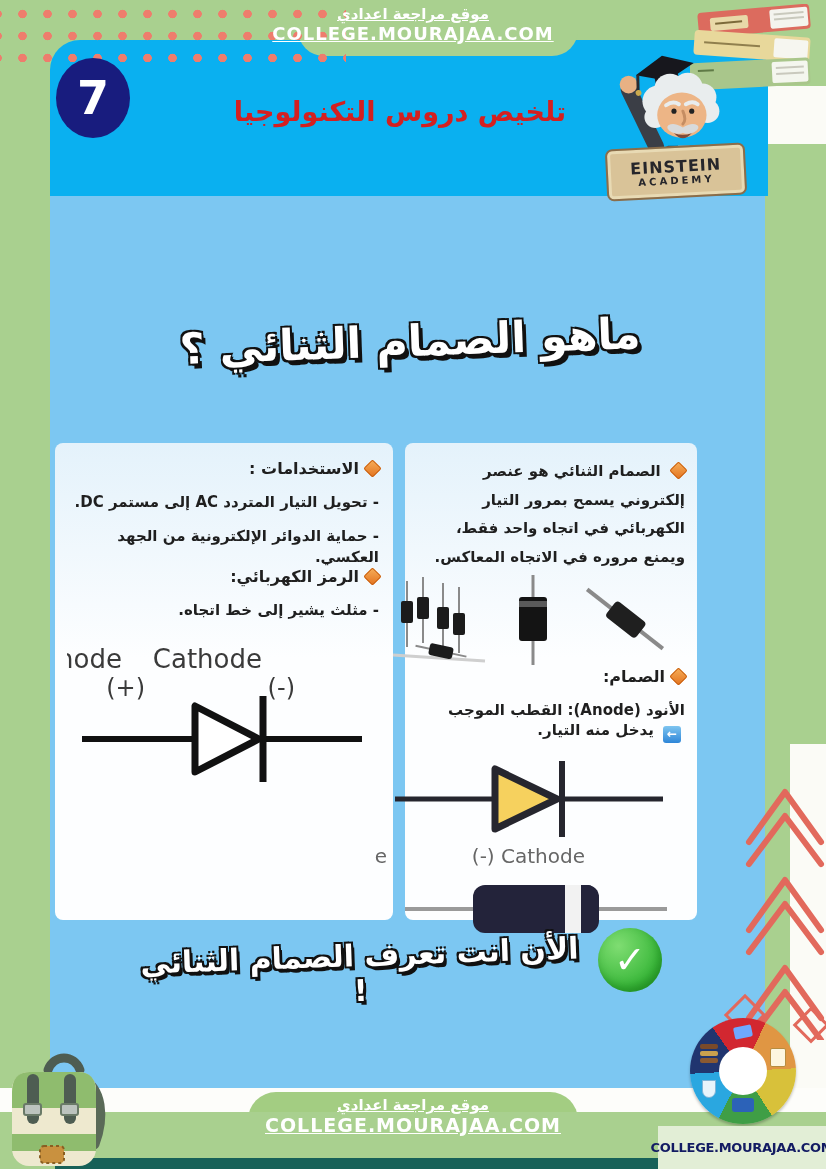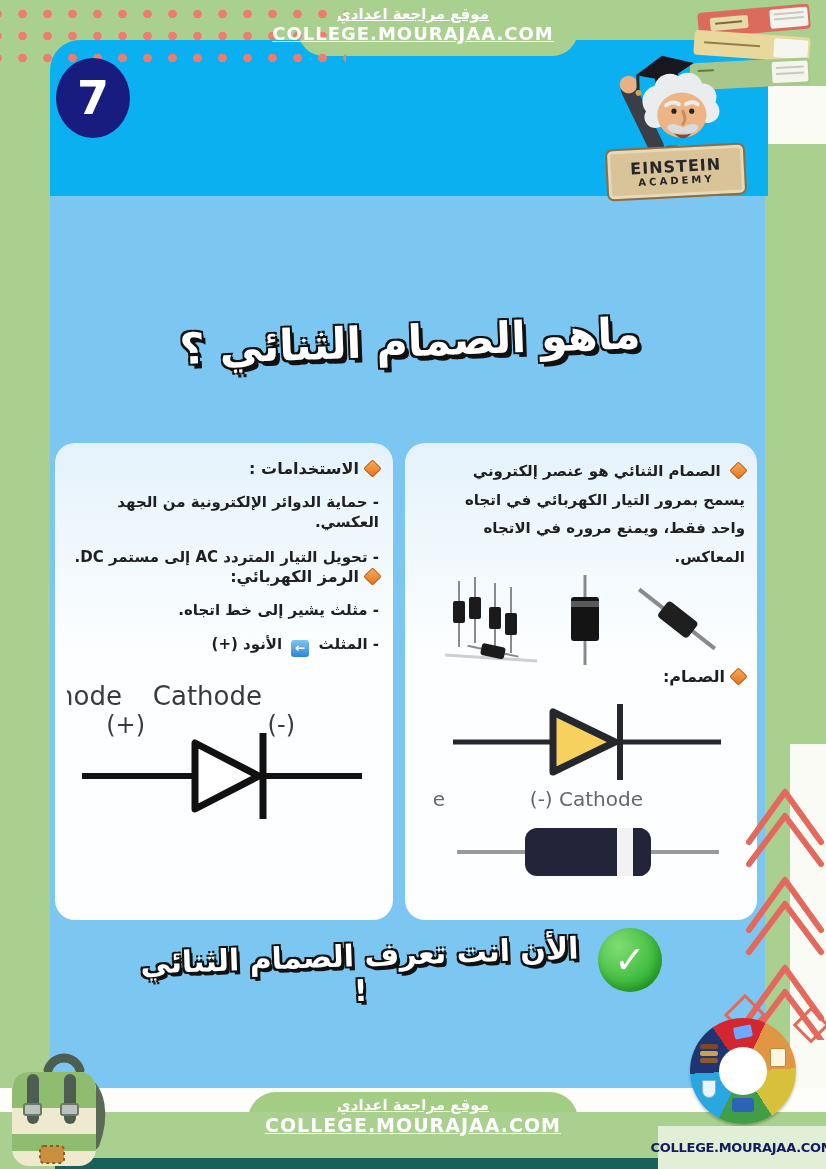--- a/index.html
+++ b/index.html
@@ -38,23 +38,23 @@
   .academy-banner .a2{font-size:10px;font-weight:800;color:#26262b;letter-spacing:3px;line-height:12px;}
   .books{position:absolute;left:690px;top:4px;width:134px;height:94px;z-index:8;}
 
   
   .main-title{position:absolute;left:140px;top:316px;width:540px;text-align:center;
     direction:rtl;color:#fff;font-size:43px;font-weight:bold;transform:rotate(-2deg);
     text-shadow:-2px -2px 0 #111,2px -2px 0 #111,-2px 2px 0 #111,2px 2px 0 #111,4px 5px 0 #111;}
 
   
   .card{position:absolute;top:443px;height:477px;background:linear-gradient(180deg,#e4f2fb 0%,#fdfeff 45%);
-    border-radius:20px;box-sizing:border-box;direction:rtl;color:#1f1f1f;}
+    border-radius:8px;box-sizing:border-box;direction:rtl;color:#1f1f1f;}
   .card-left{left:55px;width:338px;padding:16px 14px 10px 10px;}
-  .card-right{left:405px;width:352px;padding:14px 12px 8px 24px;}
+  .card-right{left:405px;width:292px;padding:14px 12px 8px 24px;}
   .h-row{display:flex;align-items:center;gap:7px;font-size:16px;font-weight:bold;}
   .diamond{display:inline-block;width:13px;height:13px;flex:0 0 13px;
     background:linear-gradient(135deg,#f7b15c,#e2701c);transform:rotate(45deg);
     border-radius:2px;box-shadow:0 0 0 1px #c65f12 inset;}
   .item{font-size:15px;font-weight:bold;margin-top:14px;line-height:1.35;}
   .arrow-chip{display:inline-block;width:18px;height:17px;border-radius:3px;vertical-align:-3px;
     background:linear-gradient(180deg,#7ec5f0,#2e86d8);color:#fff;font-size:12px;font-weight:bold;
     line-height:17px;text-align:center;margin:0 4px;}
   .intro{font-size:15px;font-weight:bold;line-height:1.9;text-align:right;}
   .intro .diamond{margin-left:6px;vertical-align:-1px;}
@@ -112,20 +112,21 @@
   <div class="dots"></div>
 
   <div class="site-banner">
     <div class="l1">موقع مراجعة اعدادي</div>
     <div class="l2">COLLEGE.MOURAJAA.COM</div>
   </div>
 
   <div class="badge">
     <span>7</span>
   </div>
+  <div class="series-title">تلخيص دروس التكنولوجيا</div>
 
   <svg class="einstein" viewBox="0 0 150 150">
     <path d="M58,98 L30,40" stroke="#3b3e46" stroke-width="16" stroke-linecap="round" fill="none"></path>
     <circle cx="30" cy="35" r="9" fill="#e8b184"></circle>
     <g transform="translate(34,10) rotate(-12)">
       <rect x="18" y="20" width="24" height="14" rx="3" fill="#1d1d24"></rect>
       <polygon points="0,16 30,2 60,16 30,28" fill="#17171d"></polygon>
       <line x1="2" y1="16" x2="-1" y2="32" stroke="#2a2a31" stroke-width="3"></line>
       <circle cx="-1" cy="34" r="3" fill="#caa94e"></circle>
     </g>
@@ -175,33 +176,28 @@
     </g>
   </svg>
 
   <div class="main-title">ماهو الصمام الثنائي ؟</div>
 
   <div class="card card-left">
     <div class="h-row">
       <span class="diamond"></span>
       <span>الاستخدامات :</span>
     </div>
+    <div class="item">- تحويل التيار المتردد AC إلى مستمر DC.</div>
     <div class="item">- حماية الدوائر الإلكترونية من الجهد العكسي.</div>
-    <div class="item">- تحويل التيار المتردد AC إلى مستمر DC.</div>
 
     <div class="h-row" style="">
       <span class="diamond"></span>
       <span>الرمز الكهربائي:</span>
     </div>
     <div class="item">- مثلث يشير إلى خط اتجاه.</div>
-    <div class="item">
-      <span>- المثلث</span>
-      <span class="arrow-chip">←</span>
-      <span>الأنود (+)</span>
-    </div>
 
     <svg class="graphic" width="310" height="150" viewBox="0 0 310 150" style="margin-top:14px;">
       <text x="55" y="34" font-size="26" fill="#3a3a3a">Anode</text>
       <text x="78" y="62" font-size="24" fill="#3a3a3a">(+)</text>
       <text x="195" y="34" font-size="26" fill="#3a3a3a">Cathode</text>
       <text x="228" y="62" font-size="24" fill="#3a3a3a">(-)</text>
       <line x1="15" y1="105" x2="295" y2="105" stroke="#111" stroke-width="6"></line>
       <polygon points="128,72 128,138 192,105" fill="#ffffff" stroke="#111" stroke-width="7" stroke-linejoin="round"></polygon>
       <line x1="196" y1="62" x2="196" y2="148" stroke="#111" stroke-width="7"></line>
     </svg>
@@ -235,20 +231,25 @@
       <g transform="rotate(38 240 44)">
         <line x1="192" y1="44" x2="288" y2="44" stroke="#8a8a8a" stroke-width="4"></line>
         <rect x="222" y="34" width="38" height="20" rx="4" fill="#1f1f1f"></rect>
       </g>
     </svg>
 
     <div class="h-row">
       <span class="diamond"></span>
       <span>الصمام:</span>
     </div>
+    <div class="item">
+      <span>الأنود (Anode): القطب الموجب</span>
+      <span class="arrow-chip">←</span>
+      <span>يدخل منه التيار.</span>
+    </div>
 
     <svg class="graphic" width="312" height="118" viewBox="0 0 312 118" style="margin-top:10px;">
       <line x1="22" y1="46" x2="290" y2="46" stroke="#26262e" stroke-width="5"></line>
       <polygon points="122,16 122,76 184,46" fill="#f6d15e" stroke="#26262e" stroke-width="7" stroke-linejoin="round"></polygon>
       <line x1="189" y1="8" x2="189" y2="84" stroke="#26262e" stroke-width="6"></line>
       <text x="14" y="110" font-size="20" fill="#666">Anode (+)</text>
       <text x="212" y="110" font-size="20" fill="#666">Cathode (-)</text>
     </svg>
 
     <svg class="graphic" width="300" height="66" viewBox="0 0 300 66" style="margin-top:4px;">

